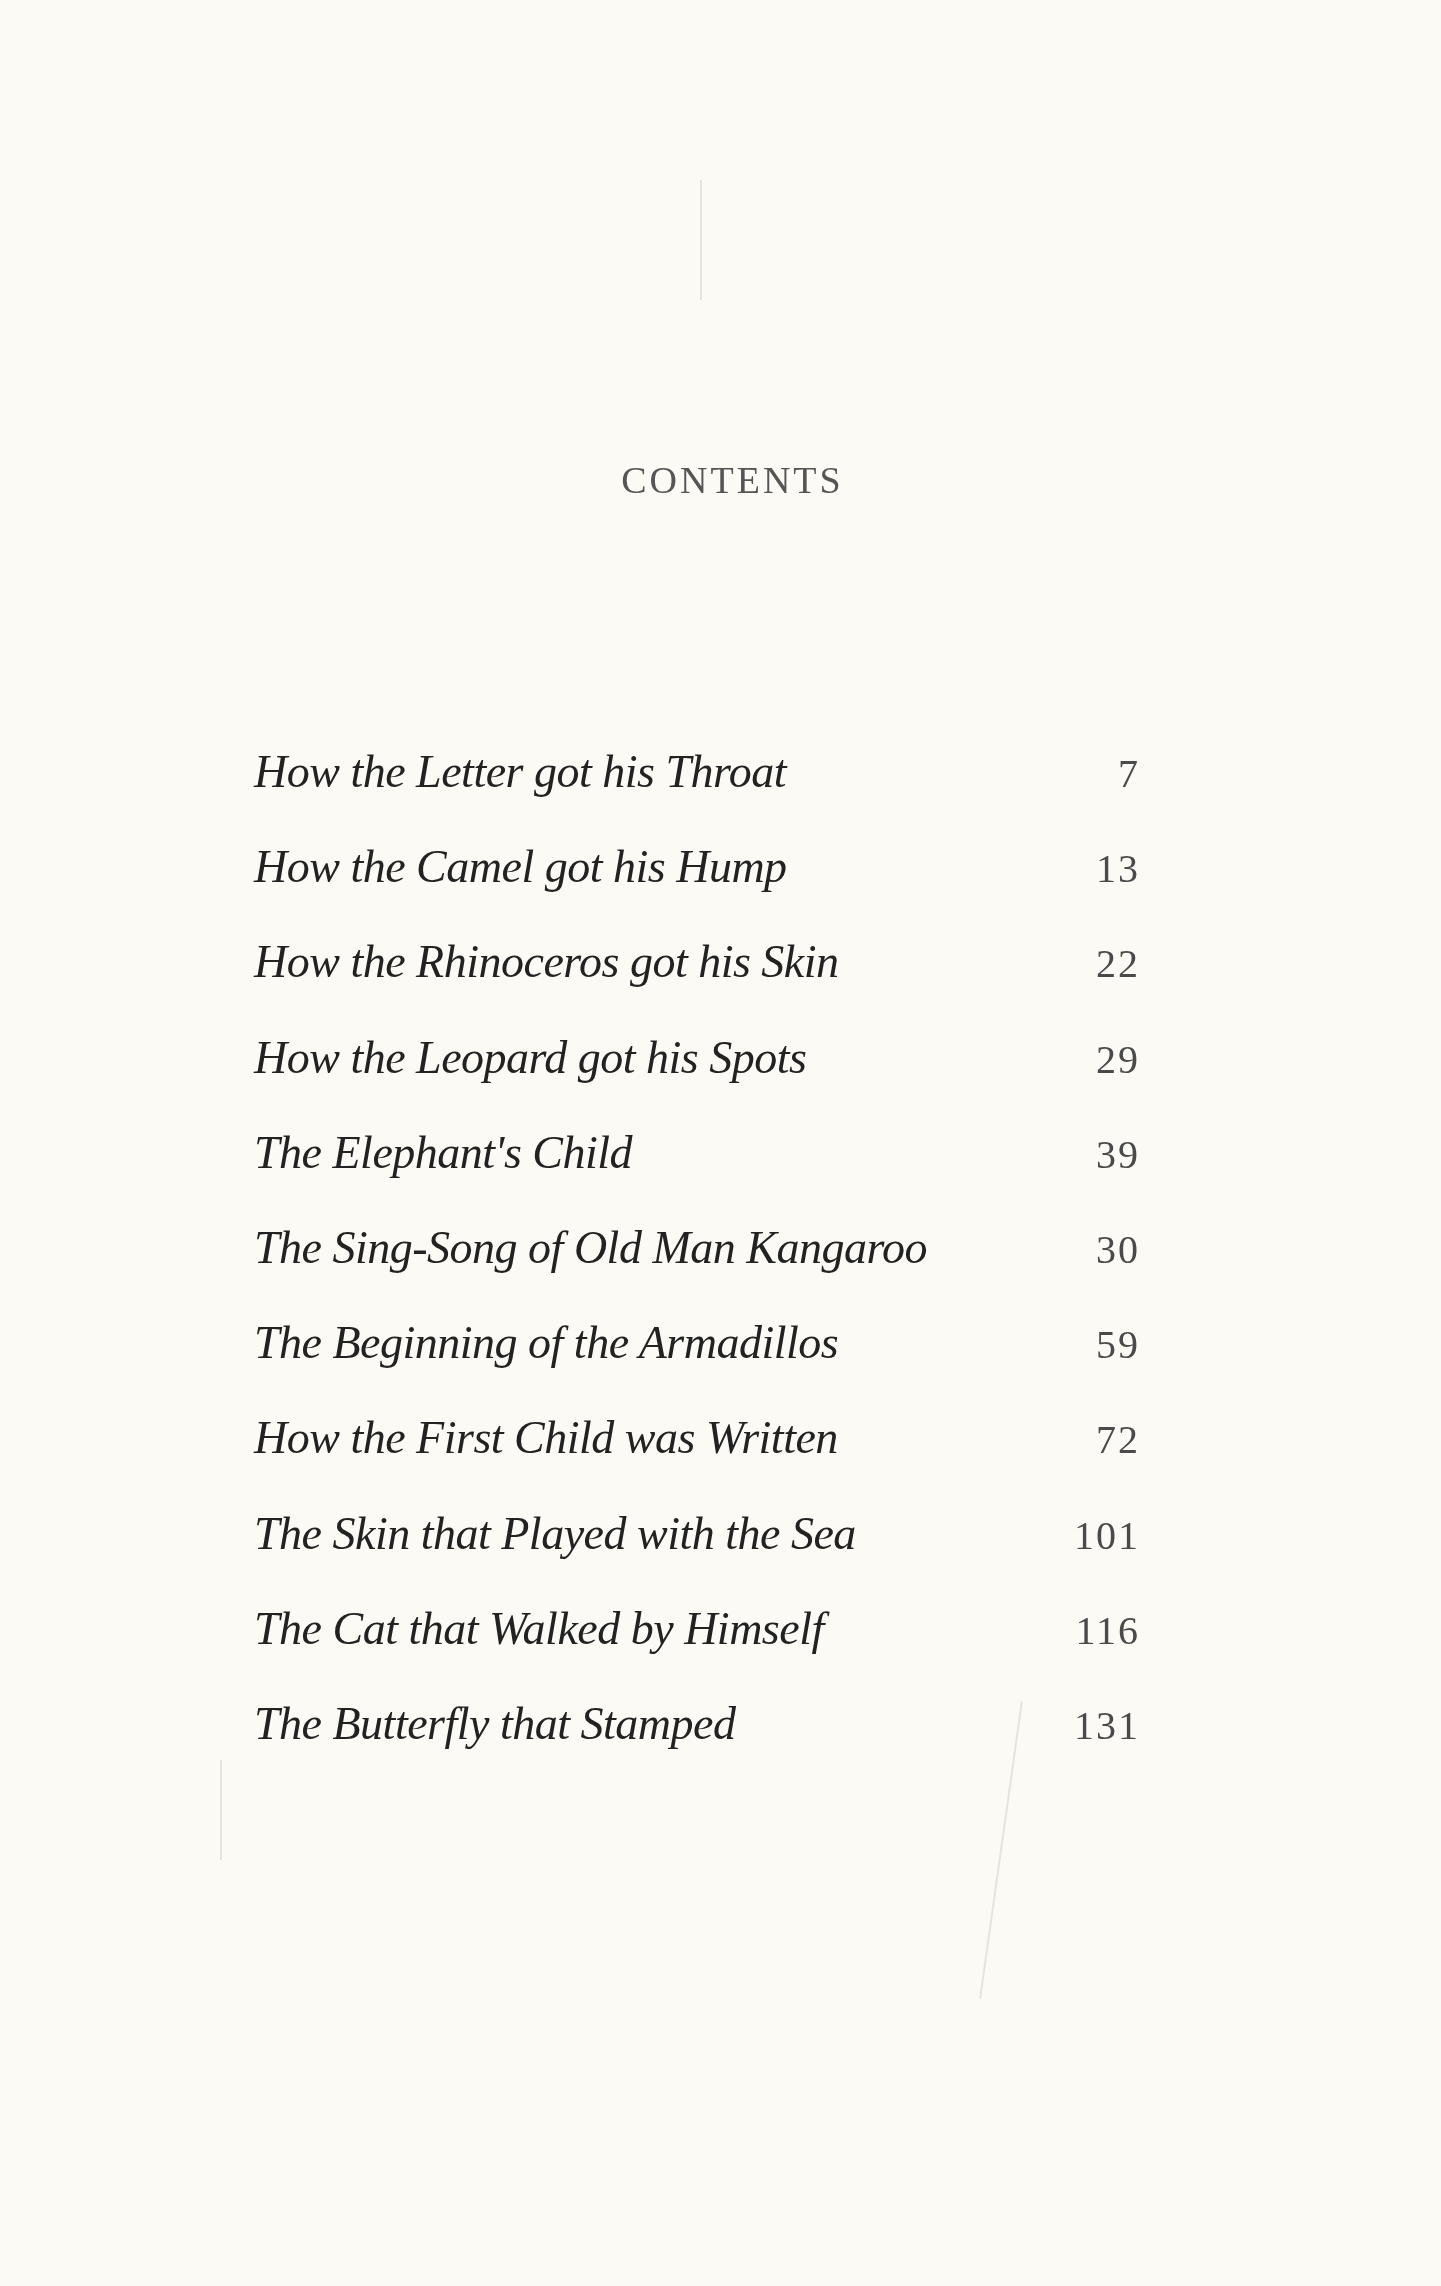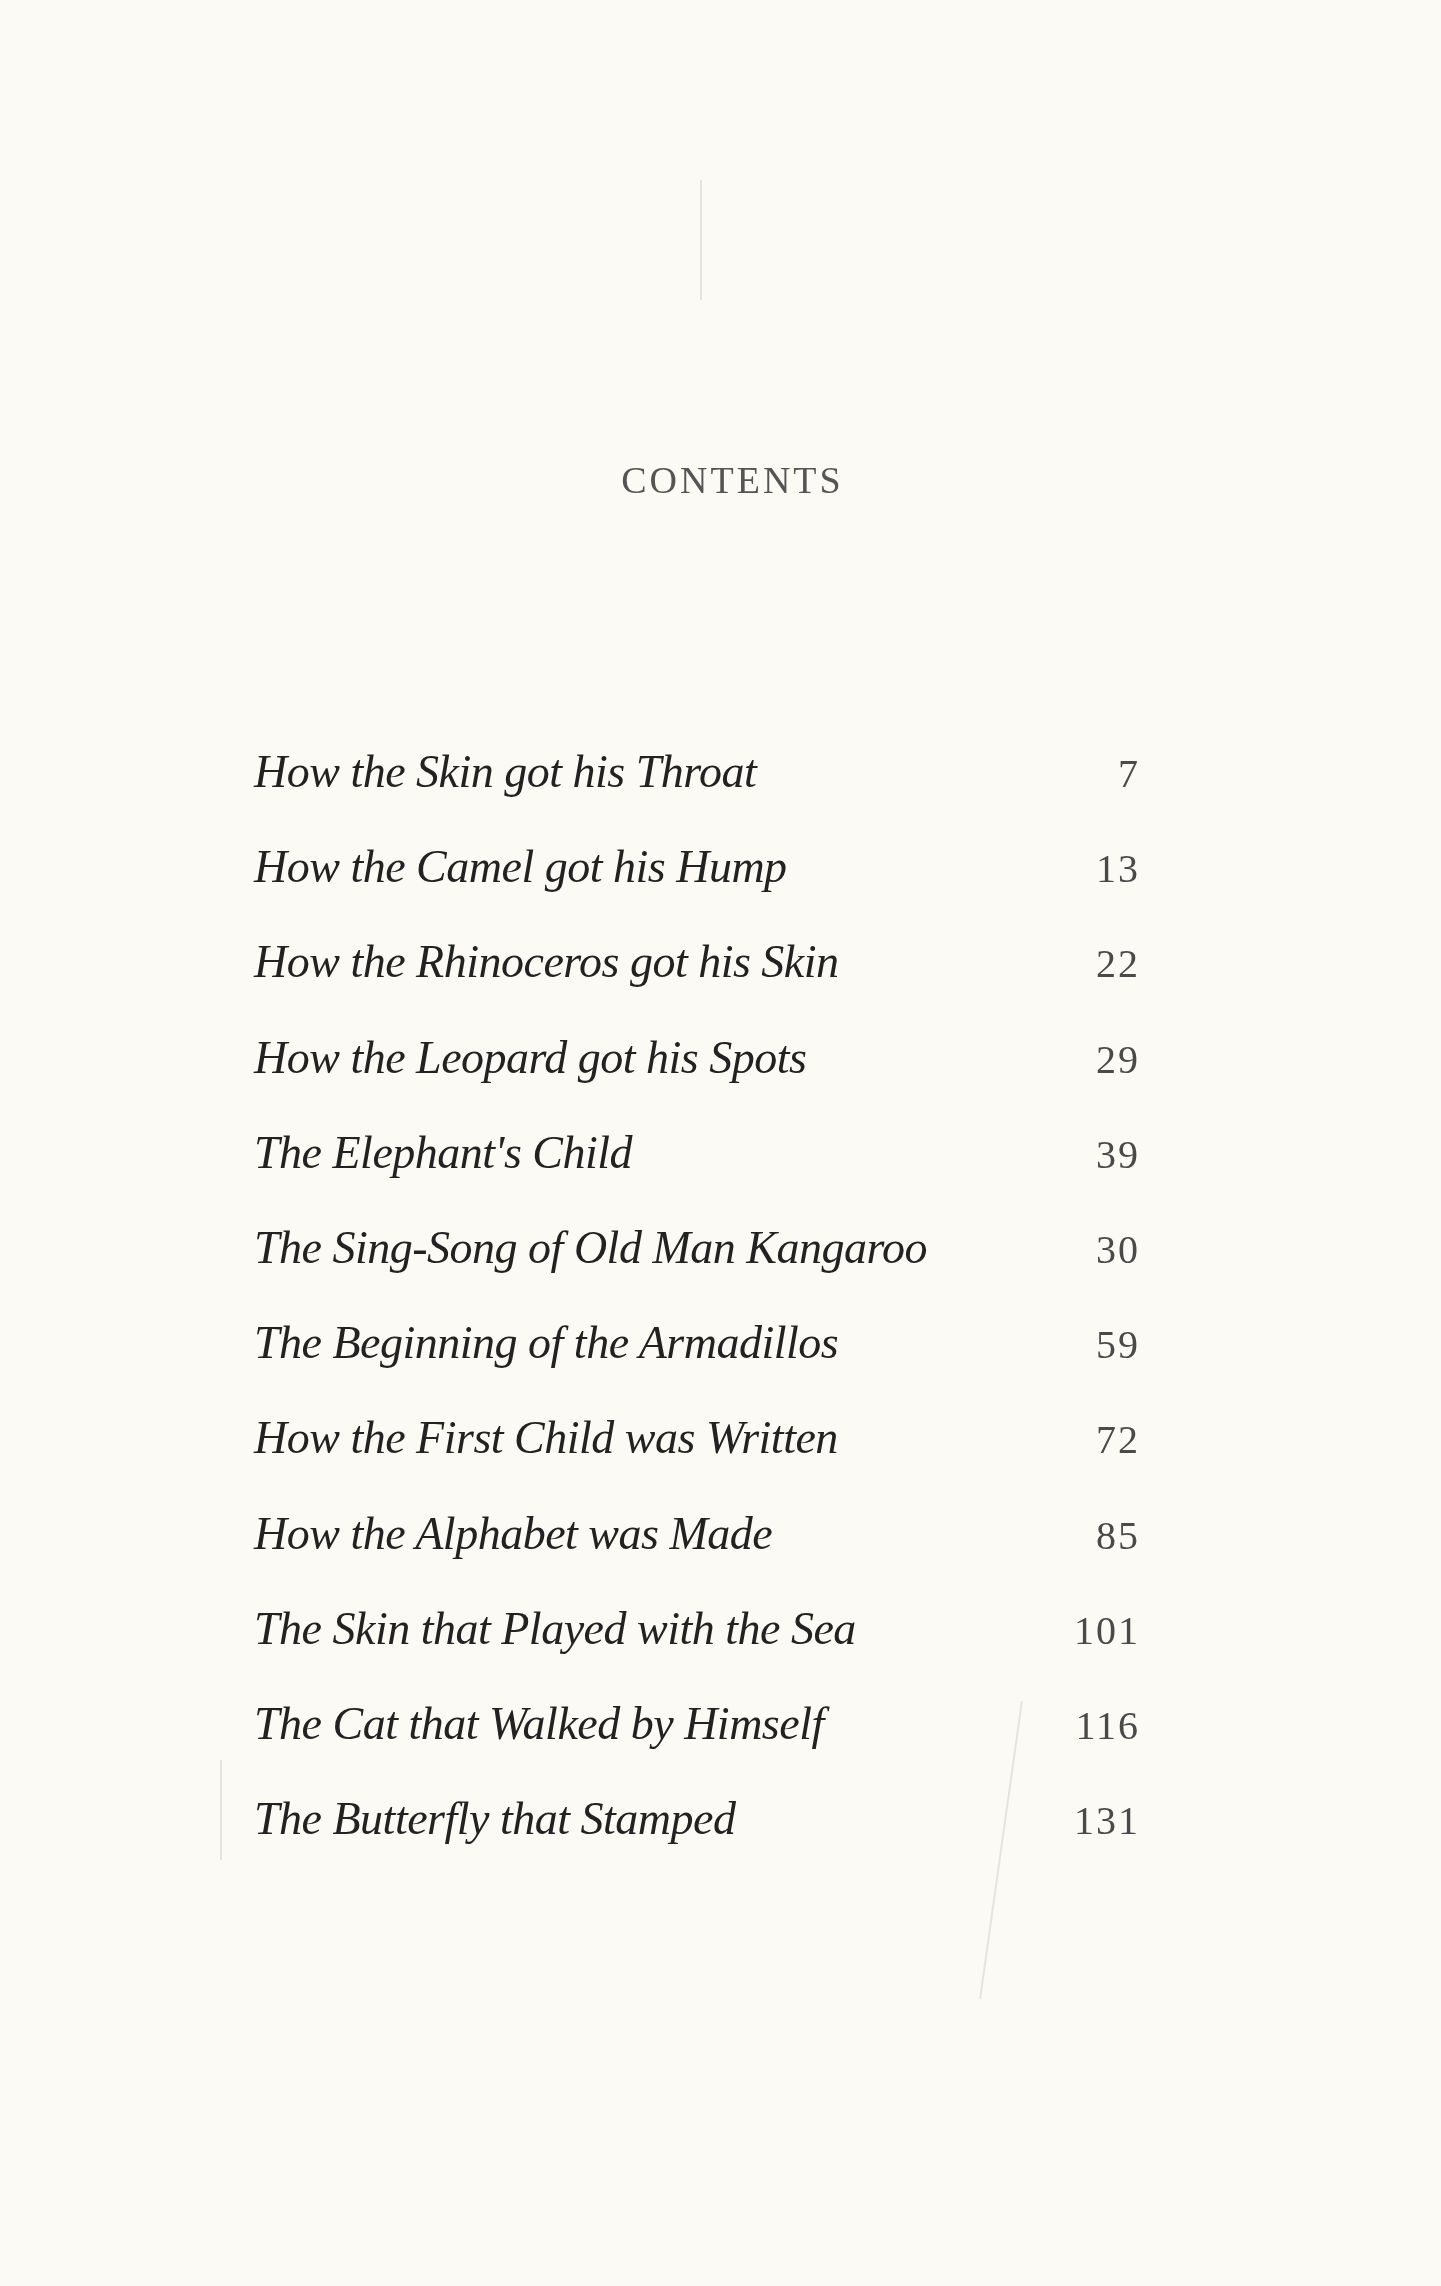--- a/index.html
+++ b/index.html
@@ -41,21 +41,21 @@
 
 <div class="page">
   <div class="speck" style="left:700px;top:180px;width:2px;height:120px;"></div>
   <div class="speck" style="left:1000px;top:1700px;width:2px;height:300px;transform:rotate(8deg);"></div>
   <div class="speck" style="left:220px;top:1760px;width:2px;height:100px;"></div>
 
   <div class="heading">CONTENTS</div>
 
   <div class="toc">
     <div class="row">
-        <span class="title">How the Skin got his Throat</span>
+        <span class="title">How the Letter got his Throat</span>
         <span class="page-num">7</span>
       </div>
     <div class="row">
         <span class="title">How the Camel got his Hump</span>
         <span class="page-num">13</span>
       </div>
     <div class="row">
         <span class="title">How the Rhinoceros got his Skin</span>
         <span class="page-num">22</span>
       </div>
@@ -73,24 +73,20 @@
       </div>
     <div class="row">
         <span class="title">The Beginning of the Armadillos</span>
         <span class="page-num">59</span>
       </div>
     <div class="row">
         <span class="title">How the First Child was Written</span>
         <span class="page-num">72</span>
       </div>
     <div class="row">
-        <span class="title">How the Alphabet was Made</span>
-        <span class="page-num">85</span>
-      </div>
-    <div class="row">
         <span class="title">The Skin that Played with the Sea</span>
         <span class="page-num">101</span>
       </div>
     <div class="row">
         <span class="title">The Cat that Walked by Himself</span>
         <span class="page-num">116</span>
       </div>
     <div class="row">
         <span class="title">The Butterfly that Stamped</span>
         <span class="page-num">131</span>

